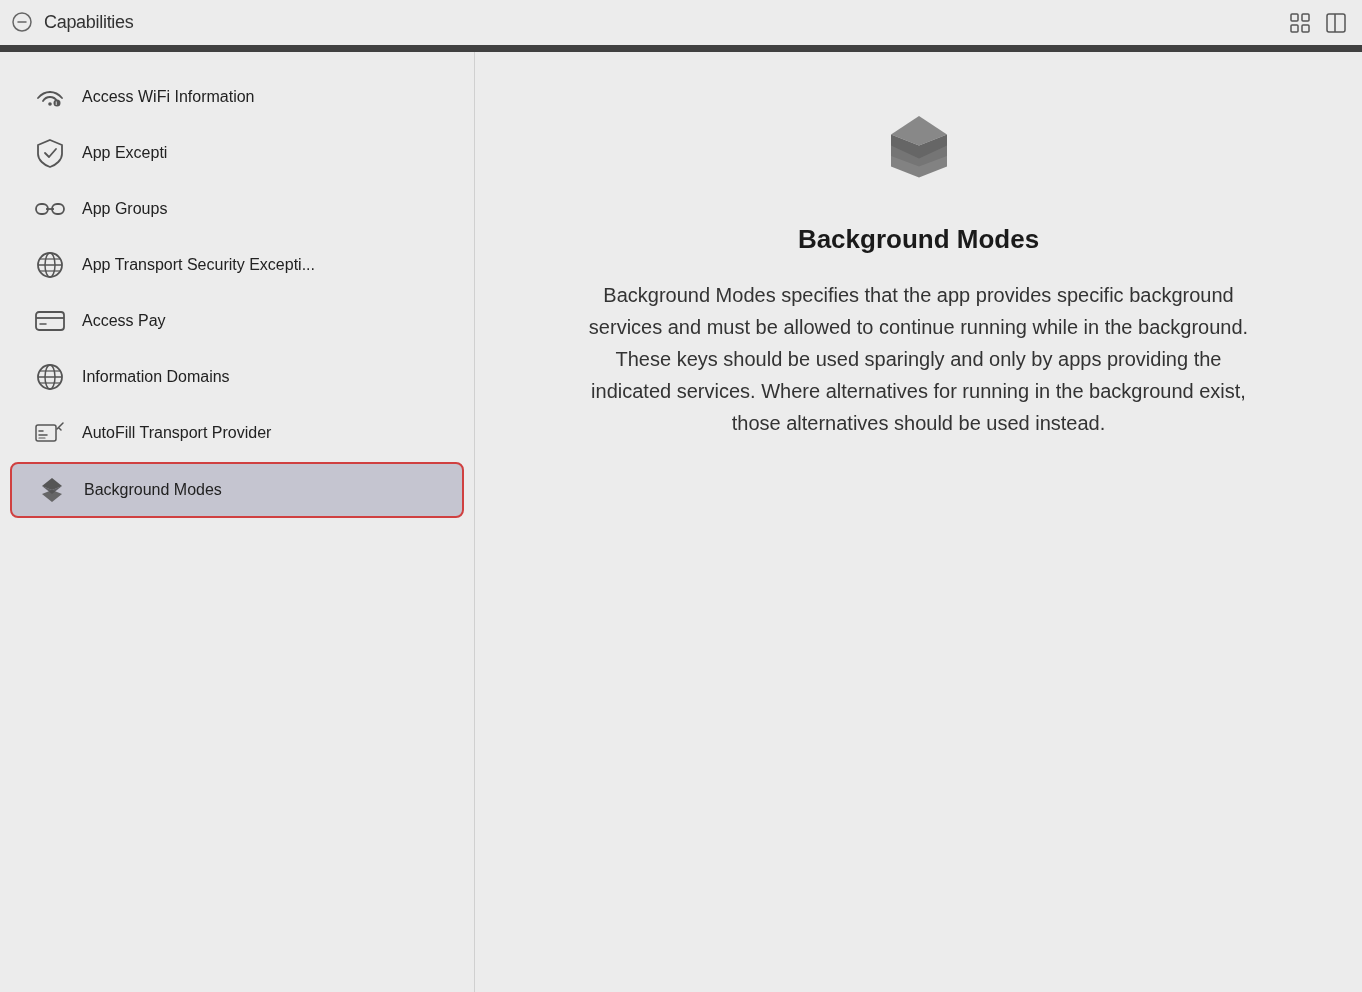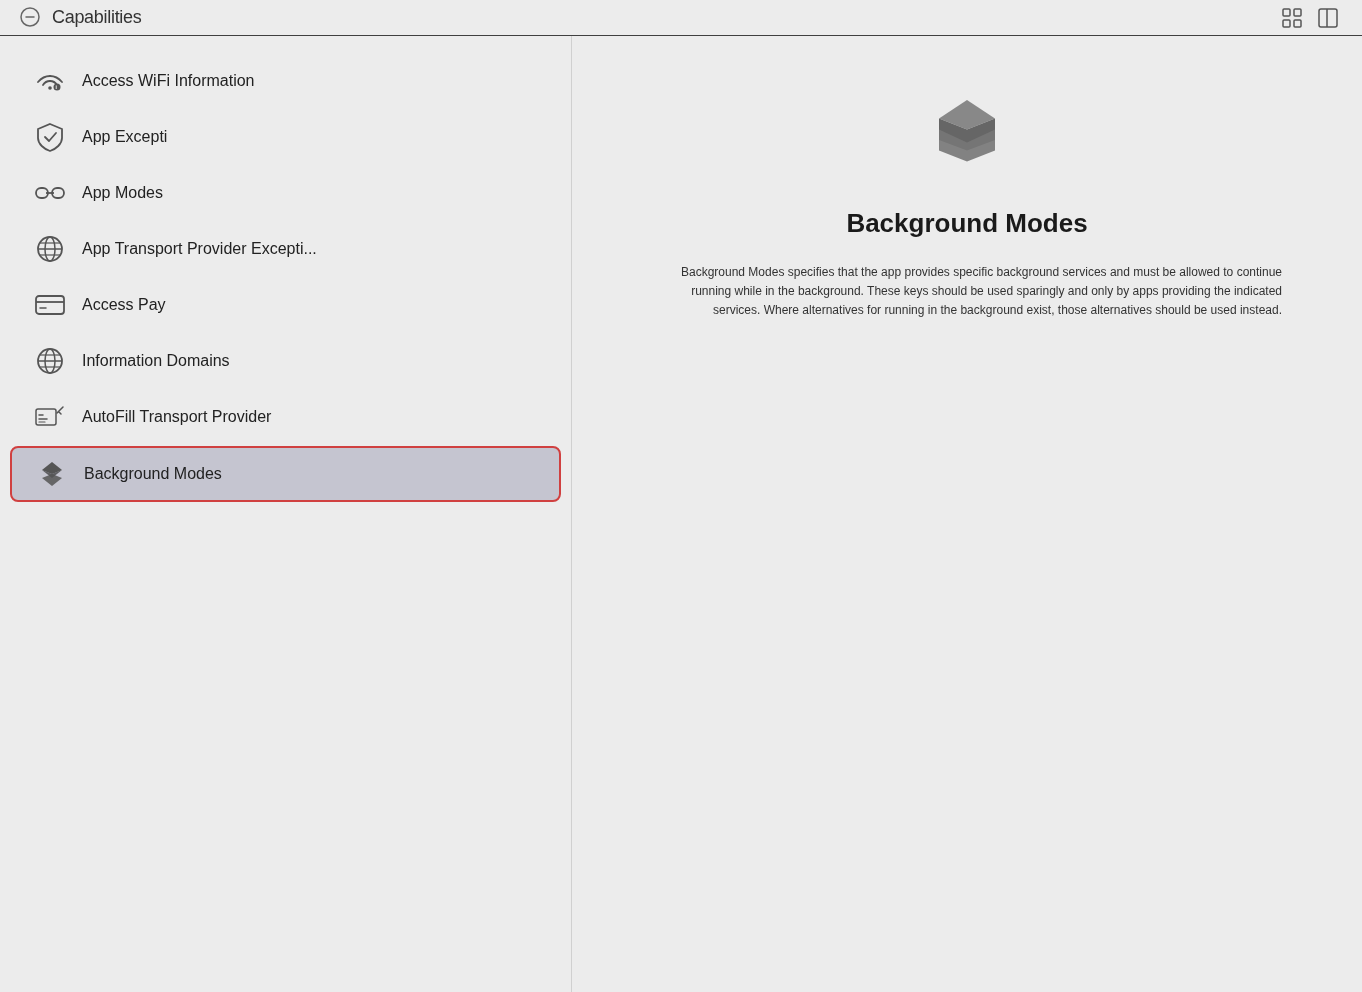--- a/index.html
+++ b/index.html
@@ -14,27 +14,27 @@
 
     .window {
       width: 100%;
       height: 100%;
       background: #ececec;
       display: flex;
       flex-direction: column;
     }
 
     .titlebar {
-      height: 36px;
+      height: 52px;
       background: #ececec;
       display: flex;
       align-items: center;
       justify-content: space-between;
-      padding: 0 20px;
-      border-bottom: 1px solid #404040;
+      padding: 0 12px;
+      border-bottom: 7px solid #404040;
       flex-shrink: 0;
     }
 
     .titlebar-left {
       display: flex;
       align-items: center;
       gap: 10px;
     }
 
     .titlebar-icon {
@@ -66,21 +66,21 @@
       cursor: pointer;
     }
 
     .content-area {
       display: flex;
       flex: 1;
       overflow: hidden;
     }
 
     .sidebar {
-      width: 572px;
+      width: 475px;
       background: #ececec;
       border-right: 1px solid #d0d0d0;
       overflow-y: auto;
       padding: 16px 0;
       flex-shrink: 0;
     }
 
     .sidebar-item {
       display: flex;
       align-items: center;
@@ -128,24 +128,24 @@
 
     .detail-title {
       font-size: 26px;
       font-weight: 700;
       color: #1a1a1a;
       margin-bottom: 24px;
       text-align: center;
     }
 
     .detail-description {
-      font-size: 12px;
+      font-size: 20px;
       line-height: 1.6;
       color: #333;
-      text-align: right;
+      text-align: center;
       max-width: 680px;
     }
 
     
     .bg-modes-svg {
       width: 90px;
       height: 80px;
     }
 
     
@@ -223,34 +223,34 @@
       </div>
 
       <div class="sidebar-item">
         <div class="sidebar-item-icon">
           <svg width="30" height="18" viewBox="0 0 30 18" fill="none">
             <rect x="1" y="4" width="12" height="10" rx="5" stroke="#555" stroke-width="1.8" fill="none"></rect>
             <rect x="17" y="4" width="12" height="10" rx="5" stroke="#555" stroke-width="1.8" fill="none"></rect>
             <line x1="11" y1="9" x2="19" y2="9" stroke="#555" stroke-width="1.8"></line>
           </svg>
         </div>
-        <span class="sidebar-item-label">App Modes</span>
+        <span class="sidebar-item-label">App Groups</span>
       </div>
 
       <div class="sidebar-item">
         <div class="sidebar-item-icon">
           <svg width="28" height="28" viewBox="0 0 28 28" fill="none">
             <circle cx="14" cy="14" r="12" stroke="#555" stroke-width="1.8" fill="none"></circle>
             <ellipse cx="14" cy="14" rx="5" ry="12" stroke="#555" stroke-width="1.5" fill="none"></ellipse>
             <line x1="2" y1="14" x2="26" y2="14" stroke="#555" stroke-width="1.5"></line>
             <line x1="4" y1="8" x2="24" y2="8" stroke="#555" stroke-width="1.2"></line>
             <line x1="4" y1="20" x2="24" y2="20" stroke="#555" stroke-width="1.2"></line>
           </svg>
         </div>
-        <span class="sidebar-item-label">App Transport Provider Excepti...</span>
+        <span class="sidebar-item-label">App Transport Security Excepti...</span>
       </div>
 
       <div class="sidebar-item">
         <div class="sidebar-item-icon">
           <svg width="30" height="22" viewBox="0 0 30 22" fill="none">
             <rect x="1" y="2" width="28" height="18" rx="3" stroke="#555" stroke-width="1.8" fill="none"></rect>
             <line x1="1" y1="8" x2="29" y2="8" stroke="#555" stroke-width="1.8"></line>
             <line x1="5" y1="14" x2="11" y2="14" stroke="#555" stroke-width="1.5" stroke-linecap="round"></line>
           </svg>
         </div>

